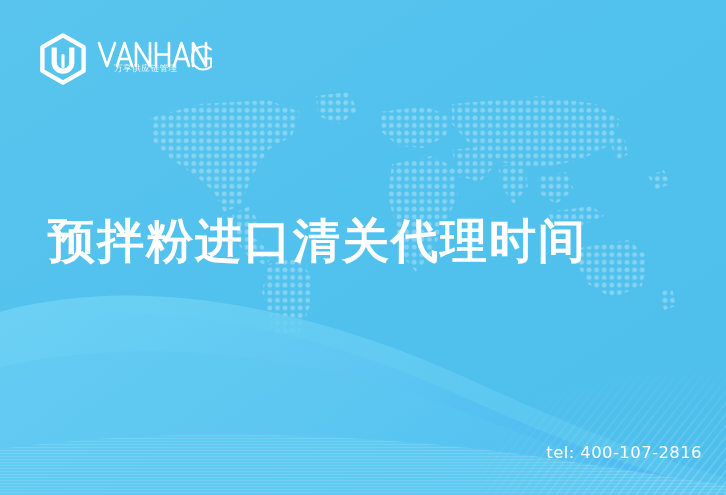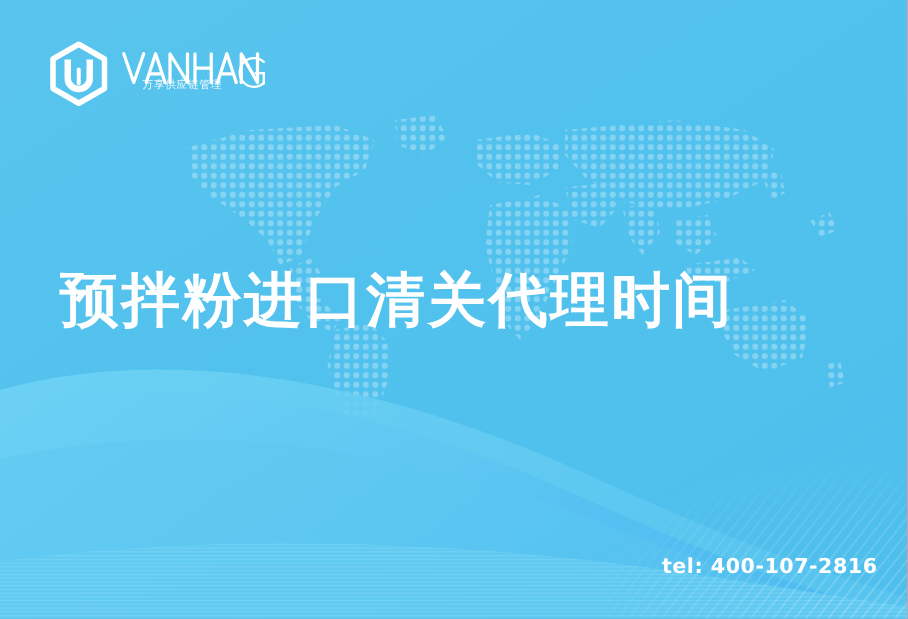--- a/index.html
+++ b/index.html
@@ -5,21 +5,21 @@
   html, body {
     margin: 0;
     padding: 0;
     background: #ffffff;
   }
   #banner {
     position: relative;
     width: 726px;
     height: 495px;
     overflow: hidden;
-    background: #b91c1c;
+    background: #0f172a;
     font-family: "Liberation Sans", "DejaVu Sans", sans-serif;
     user-select: none;
   }
   #bg-svg {
     position: absolute;
     left: 0;
     top: 0;
     width: 726px;
     height: 495px;
     display: block;
@@ -82,21 +82,21 @@
   }
 
   
   .phone {
     position: absolute;
     right: 24px;
     bottom: 33px;
     z-index: 10;
     color: #ffffff;
     font-size: 16.5px;
-    font-weight: 700;
+    font-weight: 400;
     letter-spacing: 0.4px;
     white-space: nowrap;
     font-family: "DejaVu Sans", "Liberation Sans", sans-serif;
   }
 </style>
 </head>
 <body>
 
 <div id="banner">
 

